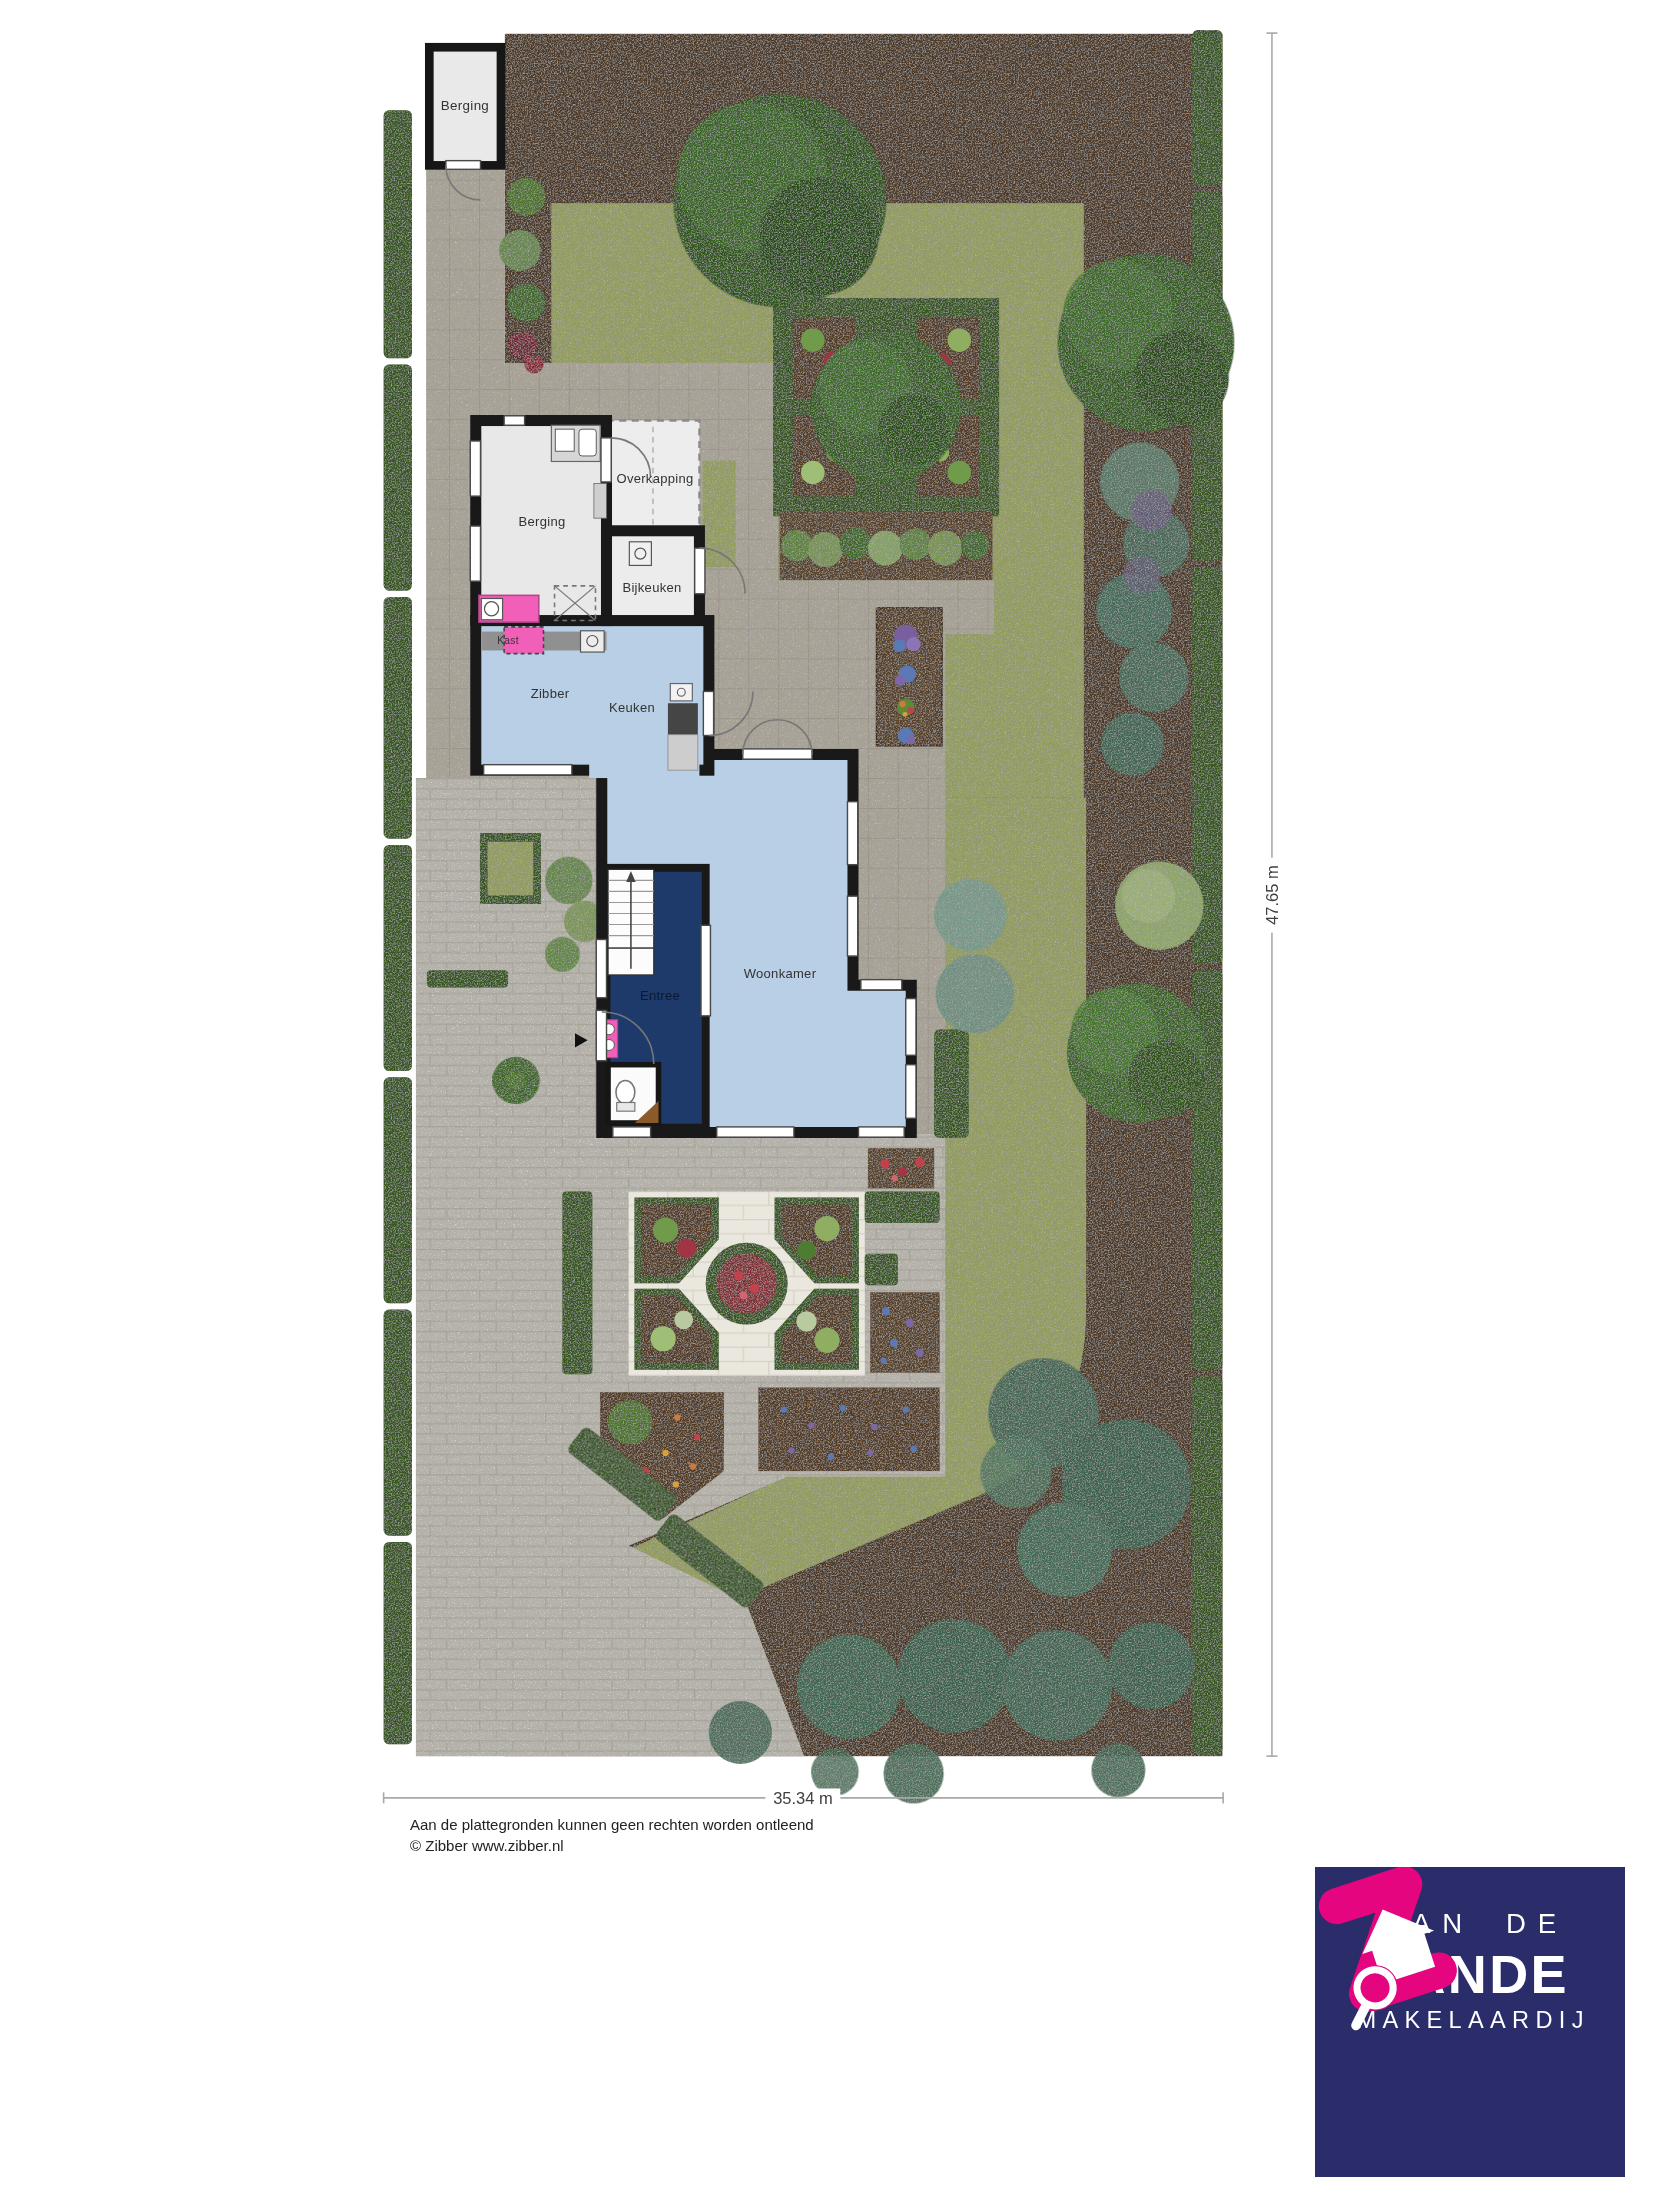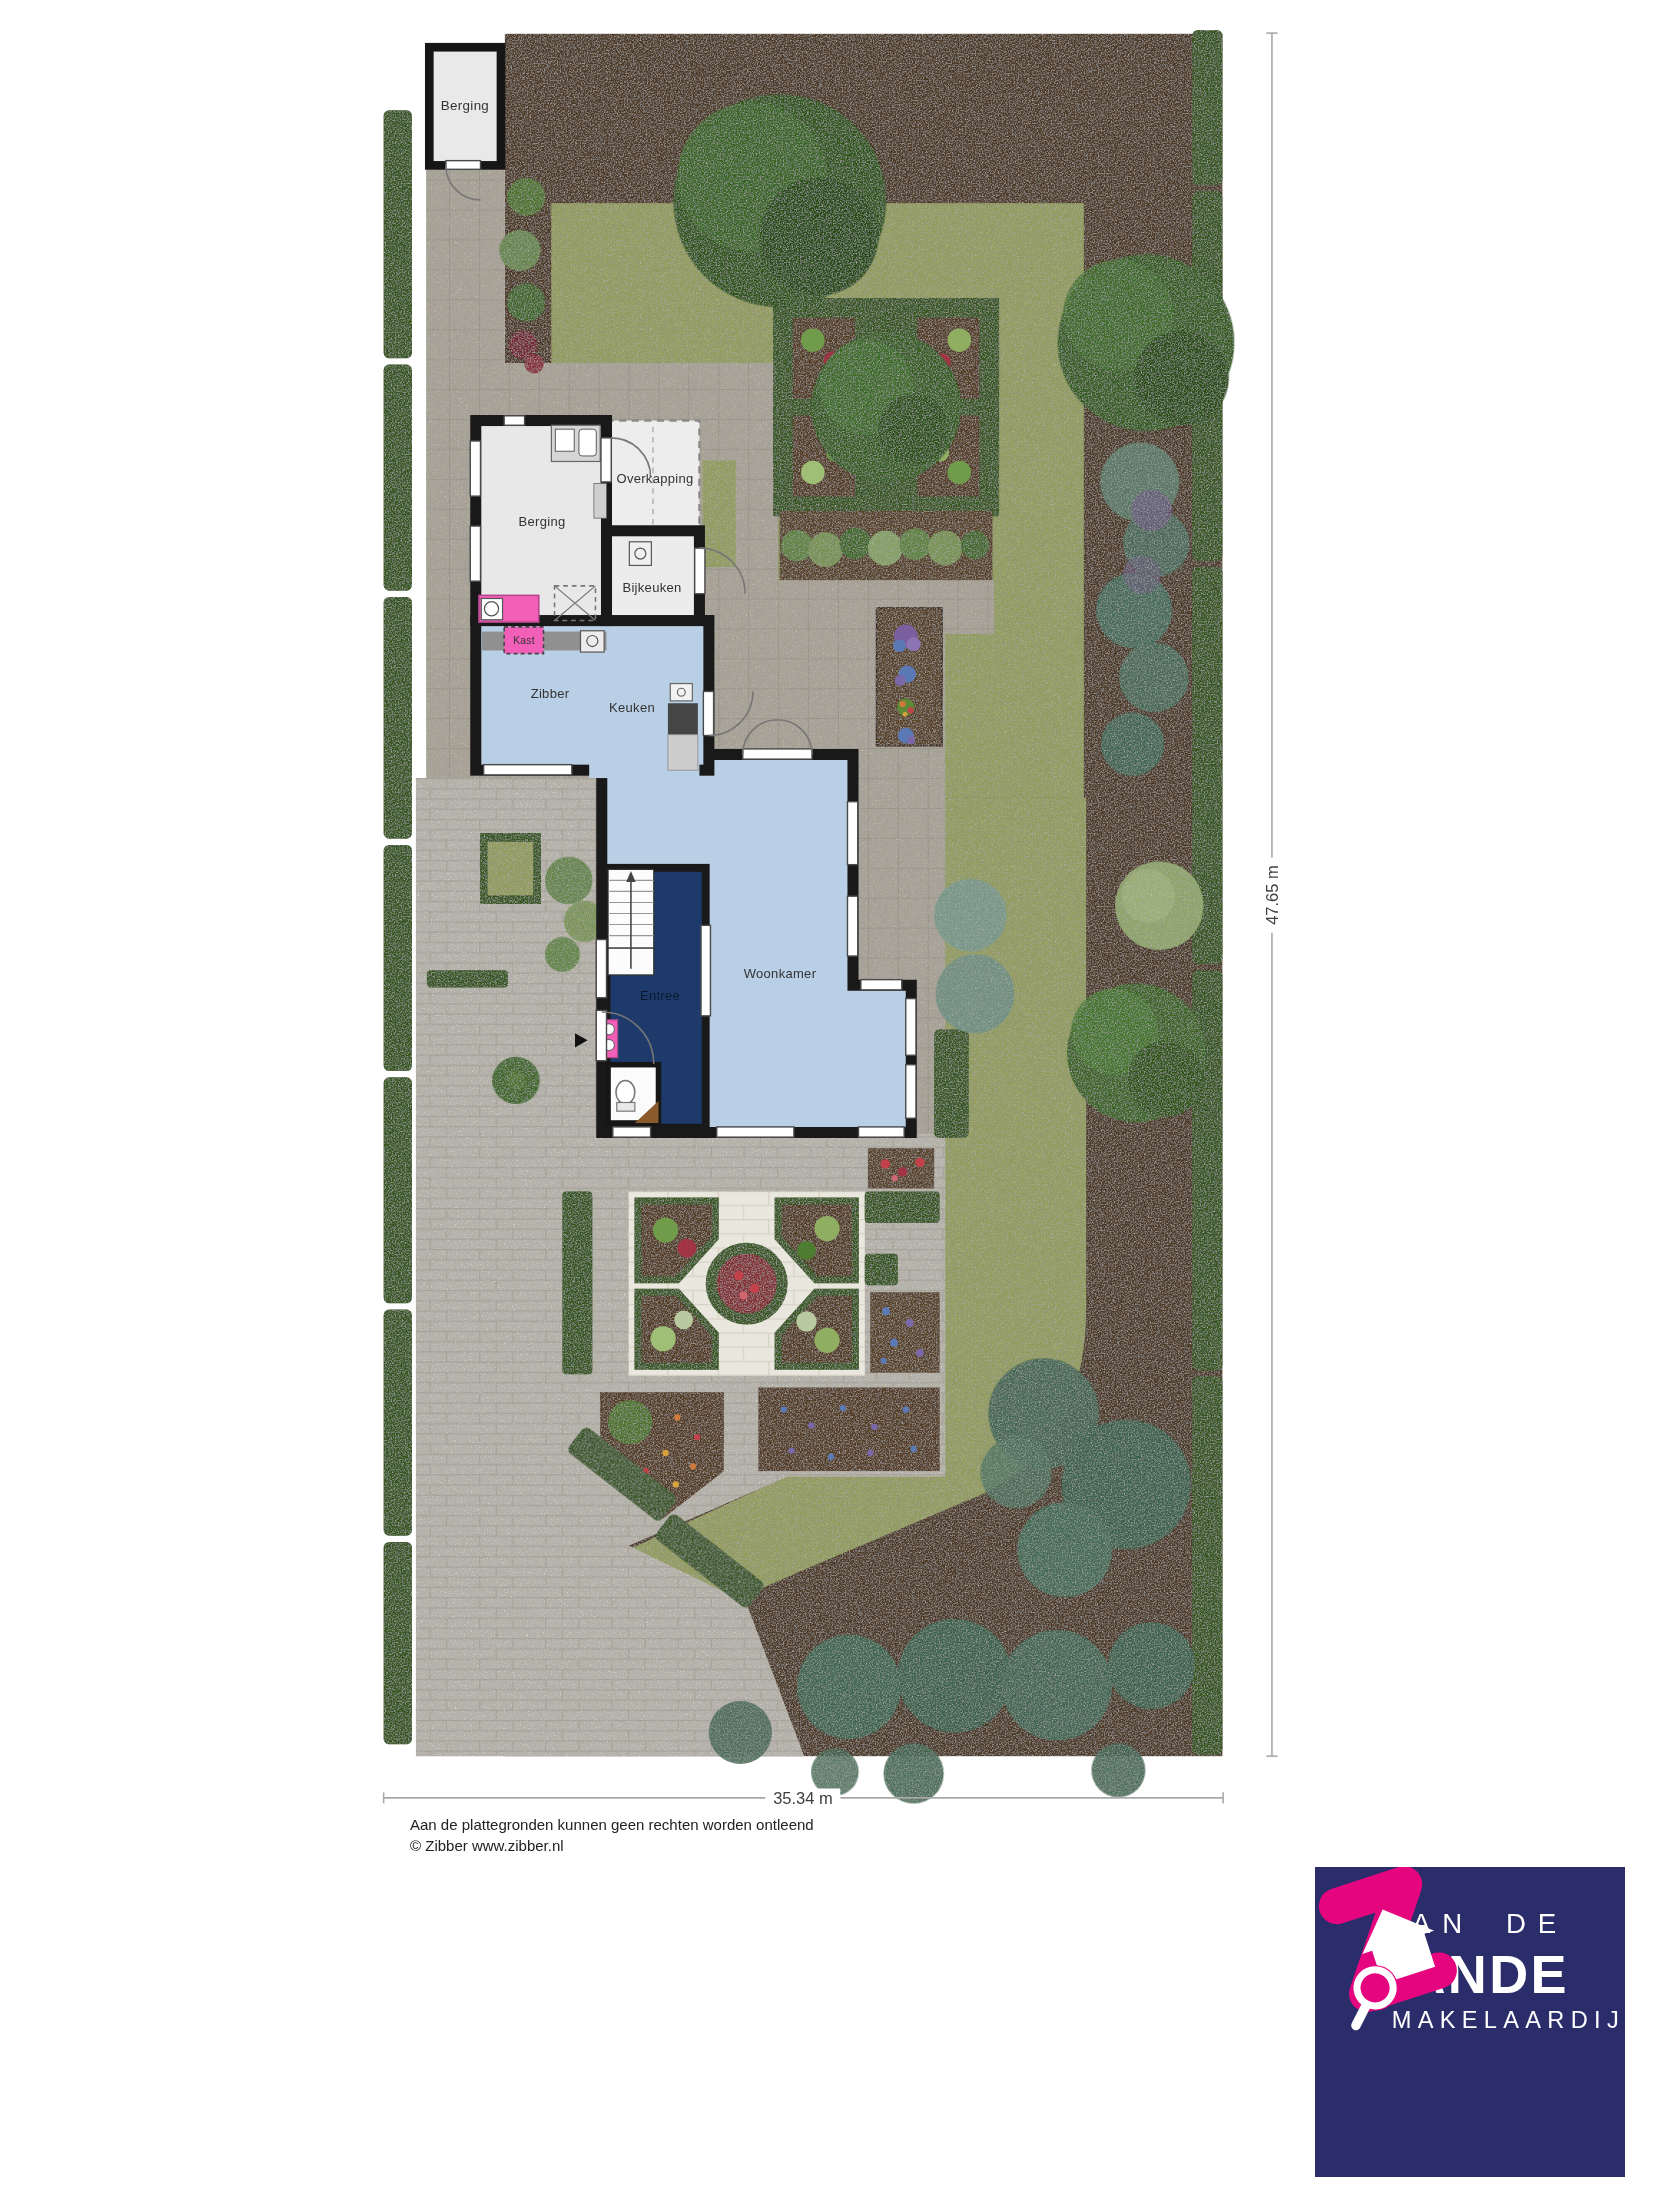--- a/index.html
+++ b/index.html
@@ -13,21 +13,21 @@
   .arc{fill:none;stroke:#777;stroke-width:2;}
   .lbl{position:absolute;transform:translate(-50%,-50%);font-size:13px;color:var(--text,#333);white-space:nowrap;letter-spacing:0.3px;}
   .lbl.small{font-size:13.4px;}
   .lbl.tiny{font-size:10.2px;}
   .dimlabel{position:absolute;transform:translate(-50%,-50%);font-size:16.5px;color:#3f3f3f;background:#fff;padding:0 7.9px;white-space:nowrap;}
   .dimlabel.vert{transform:translate(-50%,-50%) rotate(-90deg);}
   .footer-line{position:absolute;left:410px;width:788px;text-align:left;font-size:15px;color:#222;}
   .logo{position:absolute;left:1315px;top:1867px;width:310px;height:310px;background:var(--logo-navy,#2b2d6a);overflow:hidden;}
   .logo-l1{margin-top:41px;text-align:center;color:#fff;font-size:27.6px;letter-spacing:11.8px;word-spacing:12.6px;text-indent:11.8px;}
   .logo-l2{text-align:center;color:#fff;font-size:54px;font-weight:bold;letter-spacing:2.4px;margin-top:3.2px;}
-  .logo-l3{text-align:right;color:#fff;font-size:23.6px;letter-spacing:6.3px;text-indent:6.3px;margin-top:1.6px;}
+  .logo-l3{text-align:center;color:#fff;font-size:23.6px;letter-spacing:6.3px;text-indent:6.3px;margin-top:1.6px;}
   .logo-mark{position:absolute;right:1.6px;bottom:1.6px;}
 </style>
 </head>
 <body>
 
 <div id="canvas">
 
 <svg width="1654" height="2205" viewBox="0 0 2100 2800">
   <defs>
     <filter id="grain" x="-5%" y="-5%" width="110%" height="110%">
@@ -361,21 +361,21 @@
     <line x1="1615" y1="42" x2="1615" y2="2230"></line>
     <line x1="1608" y1="42" x2="1622" y2="42"></line>
     <line x1="1608" y1="2230" x2="1622" y2="2230"></line>
   </g>
 </svg>
 
   <span class="lbl small" style="left:465px;top:105px">Berging</span>
   <span class="lbl" style="left:542px;top:521px">Berging</span>
   <span class="lbl" style="left:655px;top:478px">Overkapping</span>
   <span class="lbl" style="left:652px;top:587px">Bijkeuken</span>
-  <span class="lbl tiny" style="left:524px;top:640px">Kast</span>
+  <span class="lbl tiny" style="left:508px;top:640px">Kast</span>
   <span class="lbl" style="left:550px;top:693px">Zibber</span>
   <span class="lbl" style="left:632px;top:707px">Keuken</span>
   <span class="lbl" style="left:780px;top:973px">Woonkamer</span>
   <span class="lbl" style="left:660px;top:995px;color:#0d1930">Entree</span>
 
   <span class="dimlabel" style="left:803px;top:1798px">35.34 m</span>
   <span class="dimlabel vert" style="left:1272px;top:895px">47.65 m</span>
 
   <div class="footer-line" style="top:1816px">Aan de plattegronden kunnen geen rechten worden ontleend</div>
   <div class="footer-line" style="top:1837px">© Zibber www.zibber.nl</div>

